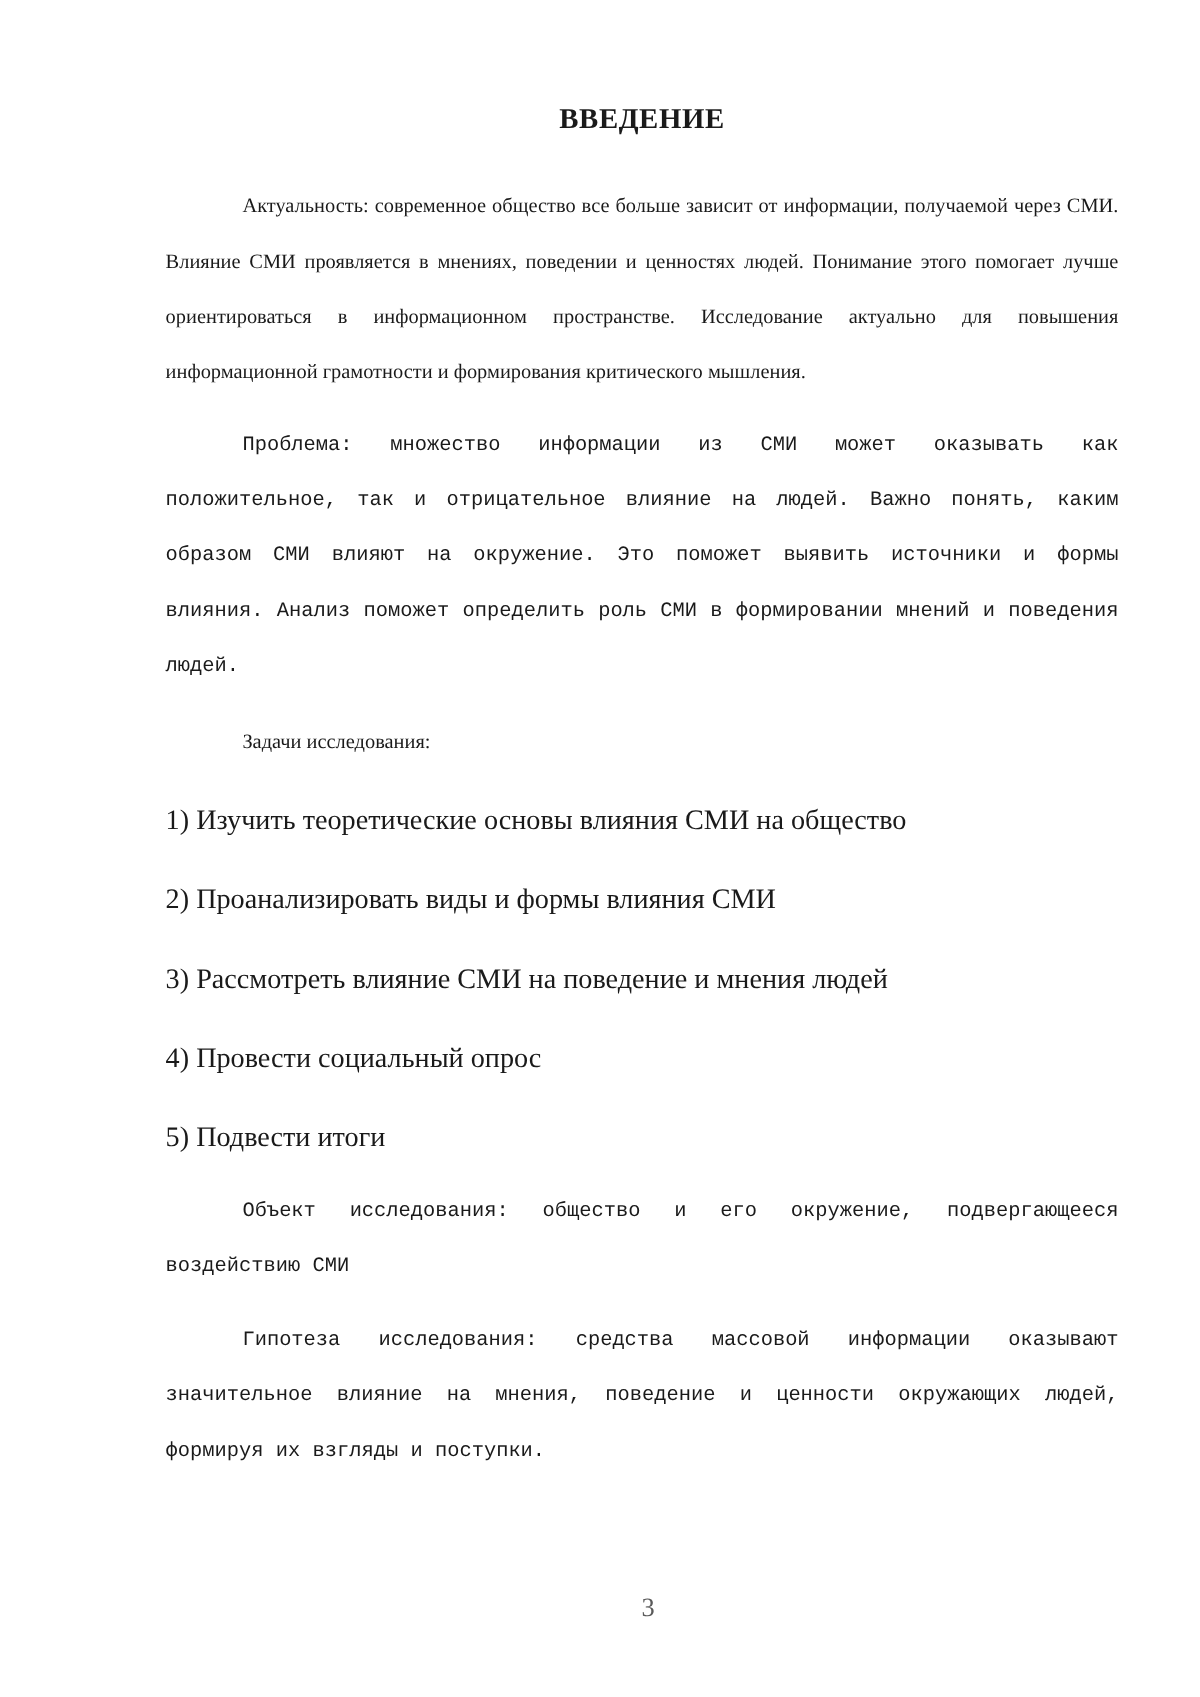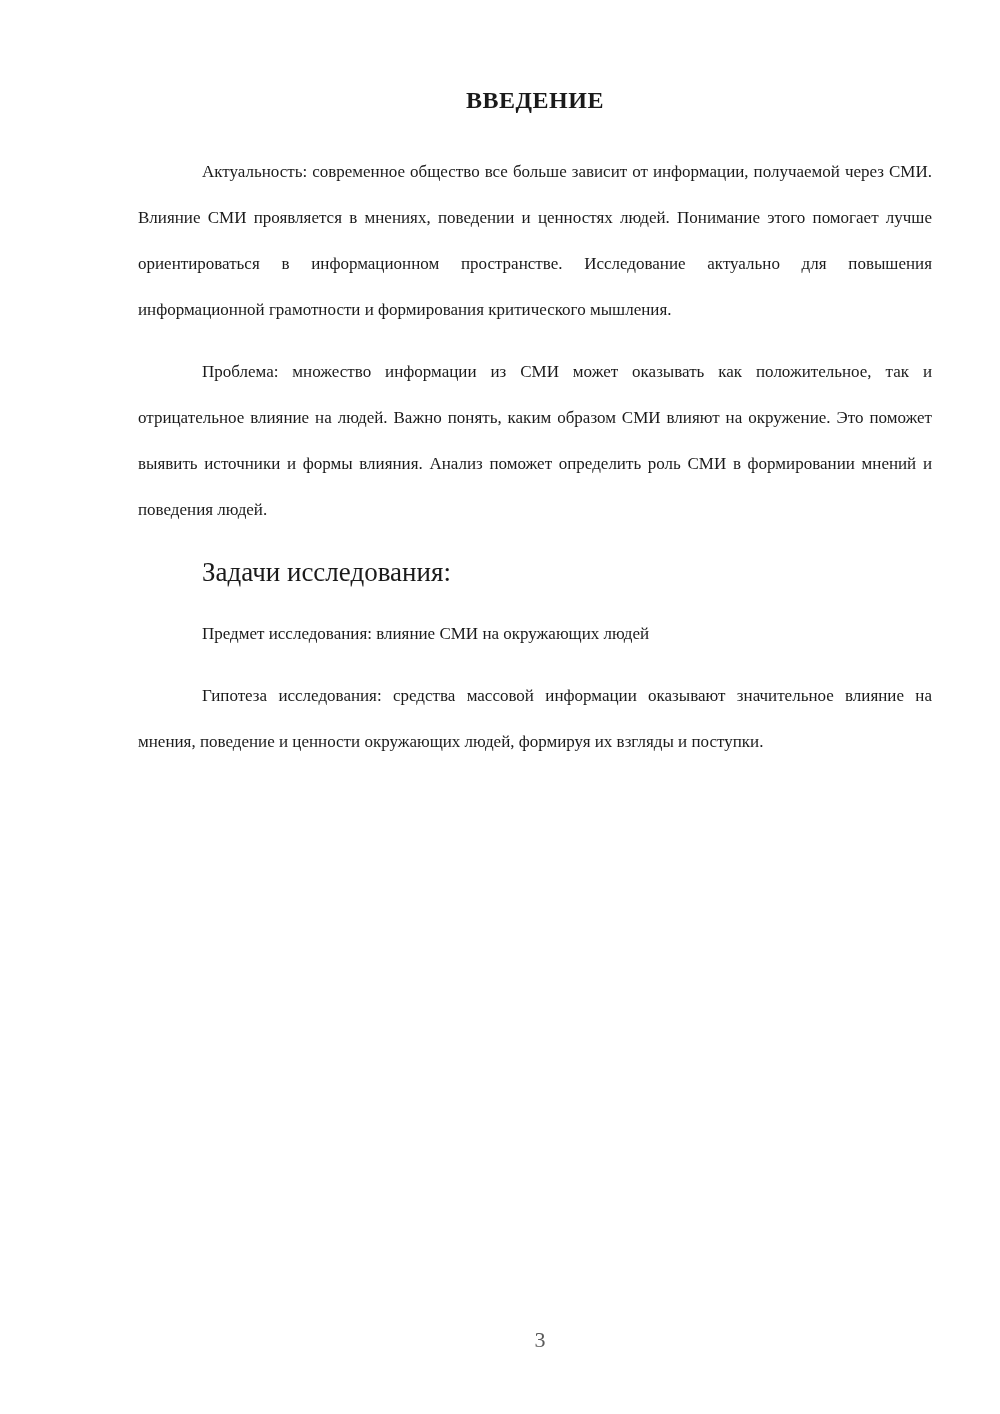--- a/index.html
+++ b/index.html
@@ -48,25 +48,26 @@
     font-size: 17px;
     line-height: 46px;
     text-align: justify;
     text-justify: inter-word;
     text-indent: 64px;
     hyphens: none;
   }
 
   p.para.gap {
     margin-top: 16px;
+    font-family: Liberation Mono, monospace;
   }
 
   p.lead {
     margin: 16px 0 0 0;
-    font-size: 27px;
+    font-size: 17px;
     line-height: 46px;
     text-align: left;
     text-indent: 64px;
   }
 
   ol.numlist {
     list-style: none;
     margin: 0;
     padding: 0;
   }
@@ -99,23 +100,30 @@
 
     <h1 class="doc-title">ВВЕДЕНИЕ</h1>
 
     <p class="para">Актуальность: современное общество все больше зависит от информации, получаемой через СМИ. Влияние СМИ проявляется в мнениях, поведении и ценностях людей. Понимание этого помогает лучше ориентироваться в информационном пространстве. Исследование актуально для повышения информационной грамотности и формирования критического мышления.</p>
 
     <p class="para gap">Проблема: множество информации из СМИ может оказывать как положительное, так и отрицательное влияние на людей. Важно понять, каким образом СМИ влияют на окружение. Это поможет выявить источники и формы влияния. Анализ поможет определить роль СМИ в формировании мнений и поведения людей.</p>
 
 
     <p class="lead">Задачи исследования:</p>
 
+    <ol class="numlist">
+      <li>1) Изучить теоретические основы влияния СМИ на общество</li>
+      <li>2) Проанализировать виды и формы влияния СМИ</li>
+      <li>3) Рассмотреть влияние СМИ на поведение и мнения людей</li>
+      <li>4) Провести социальный опрос</li>
+      <li>5) Подвести итоги</li>
+    </ol>
 
+    <p class="para gap">Объект исследования: общество и его окружение, подвергающееся воздействию СМИ</p>
 
-    <p class="para gap">Предмет исследования: влияние СМИ на окружающих людей</p>
 
     <p class="para gap">Гипотеза исследования: средства массовой информации оказывают значительное влияние на мнения, поведение и ценности окружающих людей, формируя их взгляды и поступки.</p>
 
   </div>
 
   <div class="page-number">3</div>
 
 </div>
 
 </body></html>

